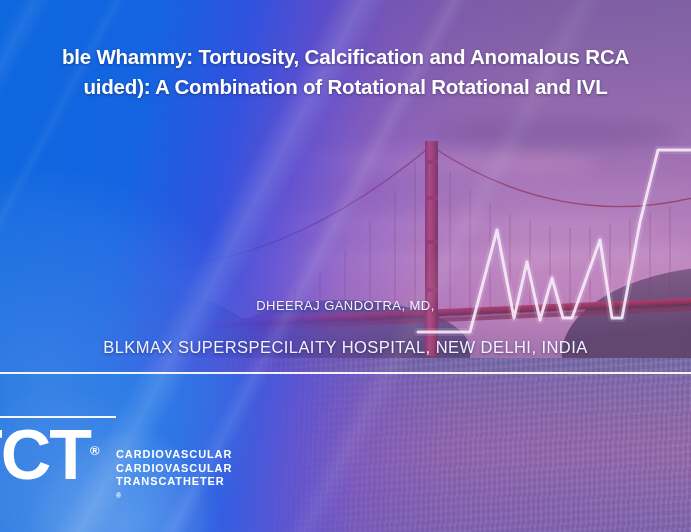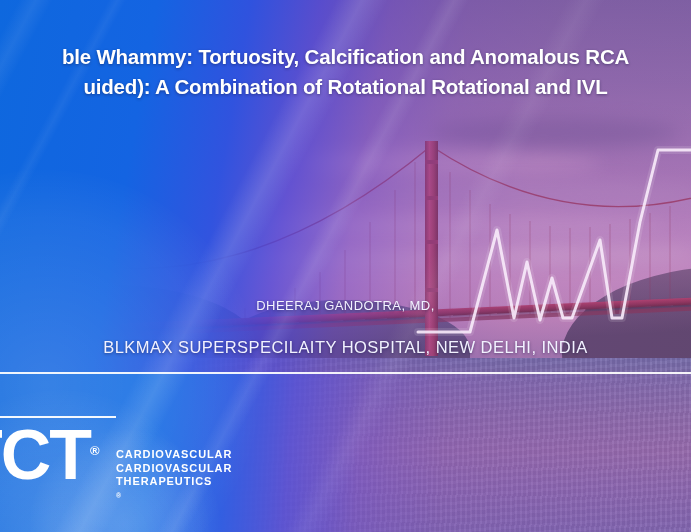--- a/index.html
+++ b/index.html
@@ -373,17 +373,17 @@
 
   <div class="divider"></div>
 
   <div class="logo">
 
     <div class="crf-rule"></div>
     <div class="tct"><span>TCT</span><sup>®</sup></div>
     <div class="tct-sub">
       <span>CARDIOVASCULAR</span>
       <span>CARDIOVASCULAR</span>
-      <span><span>THERAPEUTICS</span><sup>®</sup></span>
+      <span><span>TRANSCATHETER</span><sup>®</sup></span>
     </div>
   </div>
 
 </div>
 
 </body></html>

